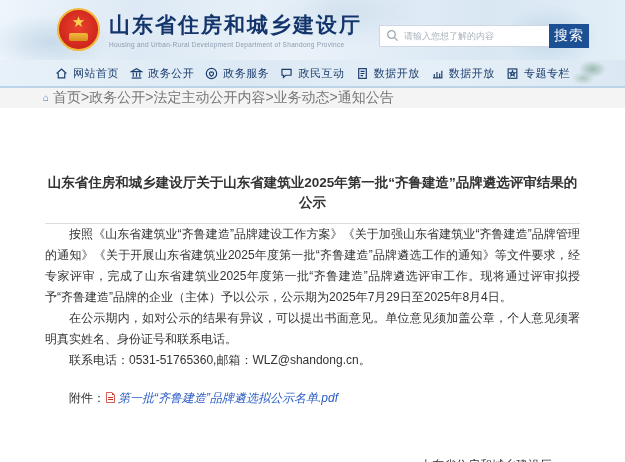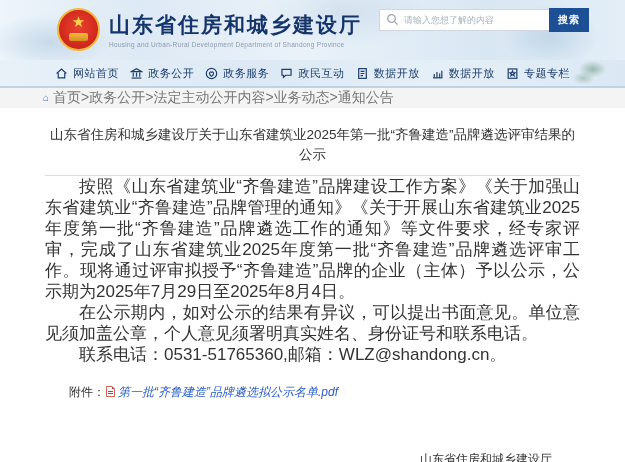--- a/index.html
+++ b/index.html
@@ -33,32 +33,32 @@
     color:#f9d34c; font-size:15px; line-height:15px;
   }
   .emblem::after {
     content:""; position:absolute; left:10px; right:10px; bottom:8px; height:8px;
     background:linear-gradient(#f2b93c,#d98f1f); border-radius:2px;
   }
   .brand-text { display:flex; flex-direction:column; gap:2px; }
   .site-title { font-size:21px; font-weight:bold; color:#14356b; letter-spacing:2px; }
   .site-subtitle { font-size:6.5px; color:#8d9aab; letter-spacing:.3px; }
 
-  .search-box { position:absolute; right:36px; top:8px; display:flex; align-items:center; }
+  .search-box { position:absolute; right:36px; top:24px; display:flex; align-items:center; }
   .search-input-wrap { position:relative; }
   .search-input {
     width:170px; height:22px; border:1px solid #cfd8e2; border-right:none; background:#fff;
     font-size:9px; padding:0 6px 0 24px; color:#333; outline:none;
     font-family:"Liberation Sans","DejaVu Sans",sans-serif;
   }
   .search-input::placeholder { color:#aab3bd; }
   .search-icon { position:absolute; left:7px; top:4px; width:13px; height:13px; }
   .search-btn {
     width:40px; height:24px; background:#1d4f94; color:#fff; border:none;
-    font-size:10px; font-weight:bold; cursor:pointer; letter-spacing:1px;
+    font-size:14px; font-weight:normal; cursor:pointer; letter-spacing:1px;
     font-family:"Liberation Sans","DejaVu Sans",sans-serif;
   }
 
   
   .nav {
     height:28px; display:flex; align-items:center; justify-content:space-between;
     padding:0 55px; position:relative;
     background: linear-gradient(90deg,#e8f1f8,#dce9f4 40%,#e5eff7 70%,#dbe8f3);
     border-bottom:2px solid #bcd4e8;
   }
@@ -76,42 +76,42 @@
   .breadcrumb {
     height:20px; background:#f4f4f4; display:flex; align-items:center;
     padding-left:43px; gap:4px;
   }
   .crumb-home { font-size:10px; color:#3a6ebf; line-height:10px; }
   .crumb-path { font-size:14px; color:#777; }
 
   
   .content { padding:17px 45px 0 45px; }
   .article-title {
-    font-size:13.5px; font-weight:normal; color:#333; text-align:center; line-height:1.45;
-    padding-bottom:11px; border-bottom:1px solid #dcdcdc;
+    font-size:13.5px; font-weight:bold; color:#333; text-align:center; line-height:1.45;
+    padding-bottom:11px; border-bottom:1px solid #dcdcdc;margin-top:48px;
   }
   .meta-row { position:relative; text-align:center; padding:7px 0 13px 0; font-size:9px; color:#888; }
   .meta-item { margin:0 10px; }
   .share-bar { position:absolute; right:0; top:6px; display:flex; gap:4px; }
   .share-tile {
     width:13px; height:13px; border-radius:2px; display:flex; align-items:center;
     justify-content:center; cursor:pointer; font-size:8px; line-height:13px;
   }
   .tile-weibo { background:#fdece0; color:#e6622c; }
   .tile-weibo::before { content:"◉"; }
   .tile-wechat { background:#4ec232; position:relative; }
   .tile-wechat::before {
     content:""; position:absolute; left:3px; top:3px; width:5px; height:4px; border-radius:50%;
     background:#fff; box-shadow:4px 2px 0 -1px #fff;
   }
   .tile-star { background:#4a9be6; color:#ffd94d; }
   .tile-star::before { content:"★"; }
 
   .body-text p {
-    font-size:17px; line-height:21px; color:#333; text-indent:2em; text-align:justify;
+    font-size:12px; line-height:21px; color:#333; text-indent:2em; text-align:justify;
   }
   .attachment-row { margin-top:19px; font-size:12px; text-indent:2em; display:block; }
   .pdf-icon { display:inline-block; width:9px; height:11px; margin:0 3px -1px 1px; }
   .attachment-link { color:#2a5cc4; text-decoration:none; cursor:pointer;font-style:italic; }
 
   .signature { margin-top:46px; text-align:right; padding-right:28px; font-size:12px; color:#333; }
   .signature div { line-height:24px; }
 </style>
 </head>
 <body>

